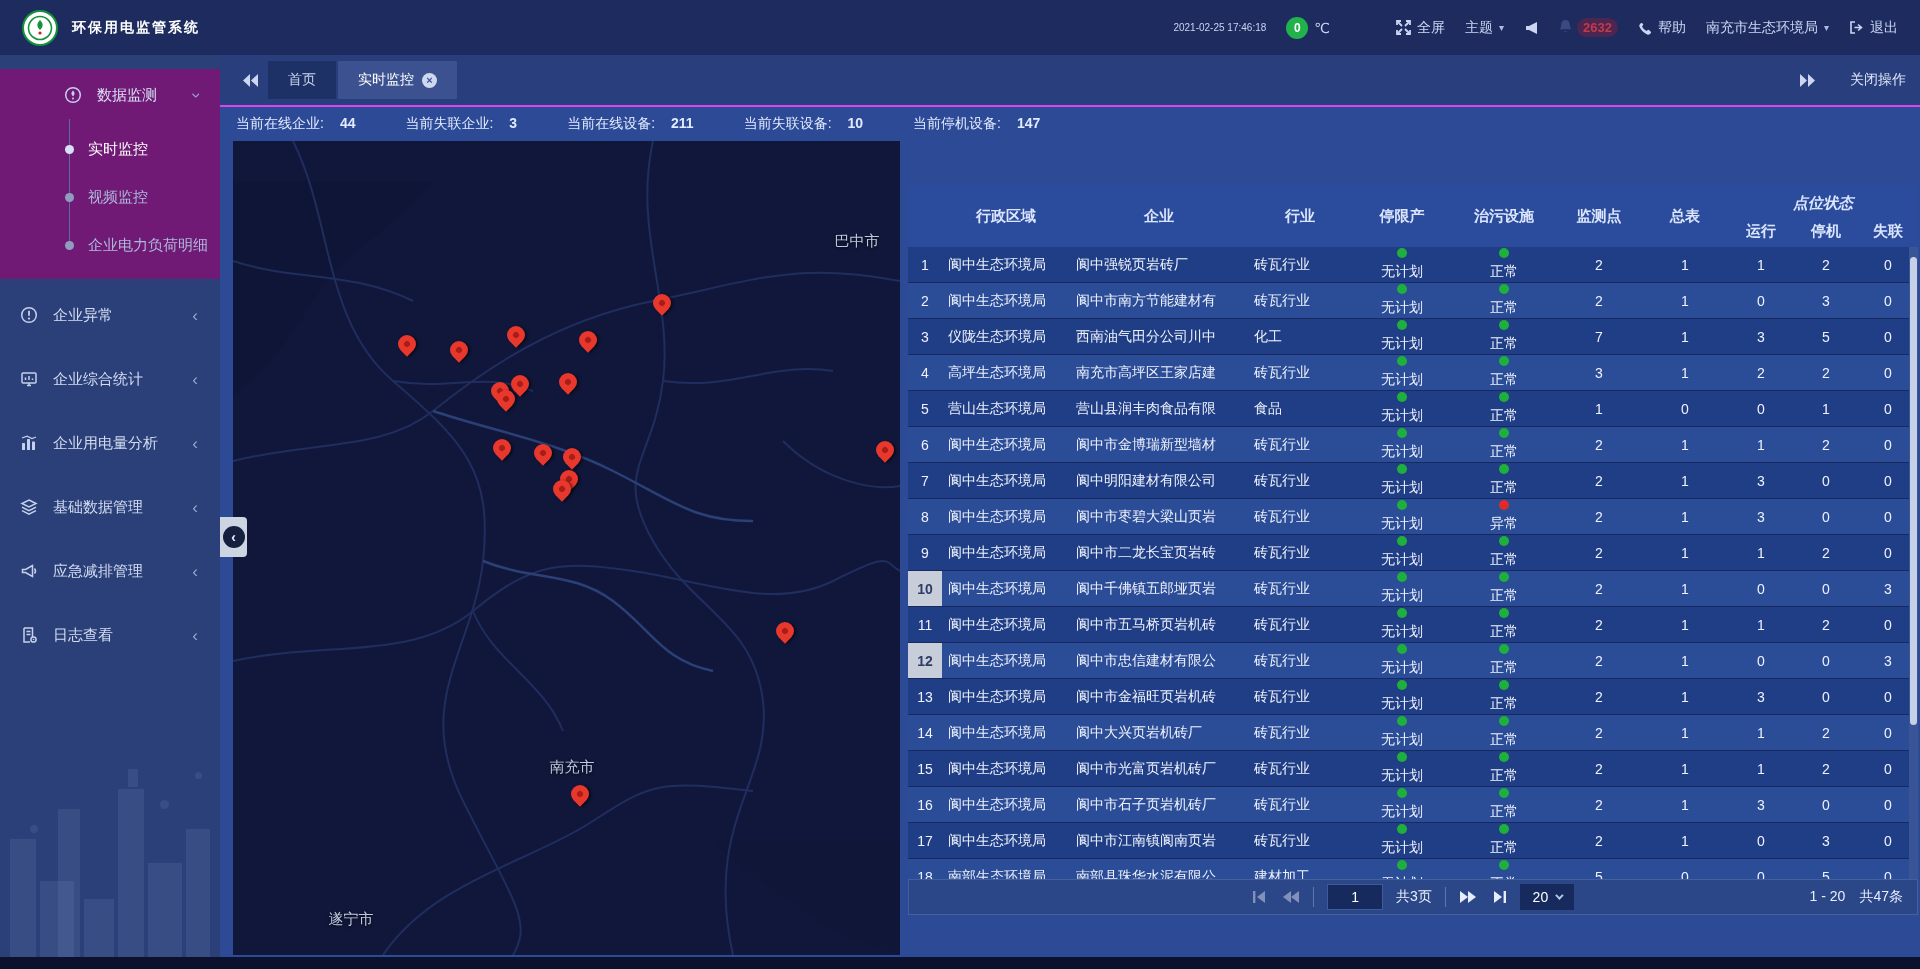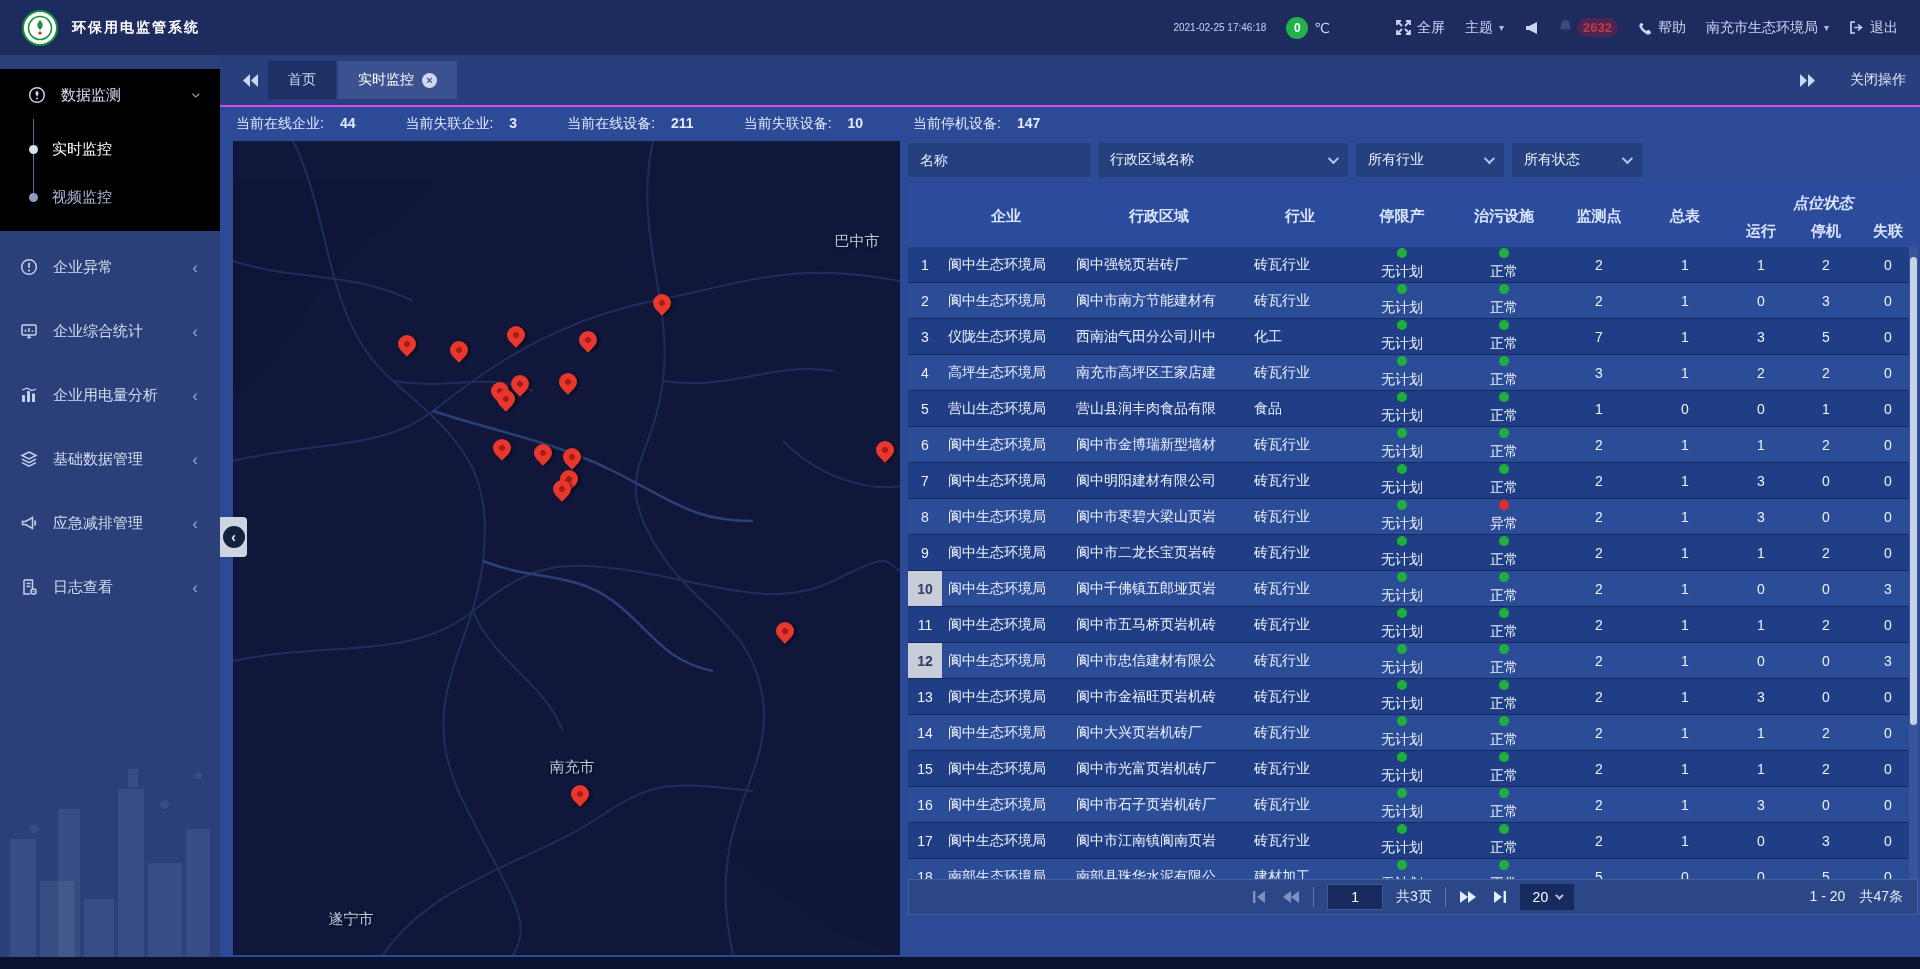--- a/index.html
+++ b/index.html
@@ -22,21 +22,21 @@
   .hdr-item svg{display:block;}
   .caret{font-size:10px;color:#aebbdf;}
   .bell-wrap{display:flex;align-items:center;gap:4px;}
   .bell-badge{min-width:38px;height:19px;border-radius:10px;background:#4c2550;color:#c13a4a;
     font-size:13px;font-weight:bold;display:flex;align-items:center;justify-content:center;padding:0 6px;}
   .hdr-gap{width:26px;}
 
   
   .sidebar{position:absolute;left:0;top:55px;width:220px;height:914px;background:#2b4078;z-index:30;overflow:hidden;}
   .side-group{position:relative;}
-  .side-group.expanded{background:#000000;padding-bottom:10px;}
+  .side-group.expanded{background:#701a75;padding-bottom:10px;padding-left:36px;}
   .group-head{height:52px;display:flex;align-items:center;padding-left:28px;position:relative;cursor:pointer;color:#d8e0f5;font-size:15px;}
   .group-head .mi{margin-right:15px;display:flex;}
   .chev{position:absolute;right:22px;color:#97a5cf;font-size:17px;line-height:1;}
   .chev.down{transform:rotate(-90deg);}
   .subs{position:relative;padding-top:4px;}
   .subs::before{content:"";position:absolute;left:33px;top:-2px;bottom:26px;width:1px;background:#5d6b9d;}
   .sub-item{height:48px;display:flex;align-items:center;padding-left:52px;position:relative;cursor:pointer;
     color:#aeb9dc;font-size:15px;}
   .sub-item::before{content:"";position:absolute;left:29px;top:20px;width:9px;height:9px;border-radius:50%;background:#8f9cc0;}
   .sub-item.active{color:#ffffff;}
@@ -215,20 +215,23 @@
     <div class="subs">
 
         <div class="sub-item active">
           <span>实时监控</span>
         </div>
 
         <div class="sub-item">
           <span>视频监控</span>
         </div>
 
+        <div class="sub-item">
+          <span>企业电力负荷明细</span>
+        </div>
       </div>
   </div>
 
   <div class="side-item">
     <span class="mi">
       <svg width="18" height="18" viewBox="0 0 18 18" fill="none" stroke="#c6d0ea" stroke-width="1.5">
         <circle cx="9" cy="9" r="7.3"></circle>
           <path d="M9 4.8v5" stroke-width="1.8"></path>
           <circle cx="9" cy="12.6" r="1.1" fill="#c6d0ea" stroke="none"></circle>
       </svg>
@@ -473,41 +476,26 @@
 
       <div class="map-collapse">
         <span class="circ">
             <span>‹</span>
           </span>
       </div>
     </div>
 
     <div class="right-panel">
 
-      <div class="filters">
-        <input class="f-input" placeholder="名称" style="">
-        <div class="f-select" style="width:250px">
-          <span>行政区域名称</span>
-            <span class="sel-chev"></span>
-        </div>
-        <div class="f-select" style="width:148px">
-          <span>所有行业</span>
-            <span class="sel-chev"></span>
-        </div>
-        <div class="f-select" style="width:130px">
-          <span>所有状态</span>
-            <span class="sel-chev"></span>
-        </div>
-      </div>
 
       <div class="tablebox">
         <div class="thead">
           <div class="h"></div>
+          <div class="h">行政区域</div>
           <div class="h">企业</div>
-          <div class="h">行政区域</div>
           <div class="h">行业</div>
           <div class="h">停限产</div>
           <div class="h">治污设施</div>
           <div class="h">监测点</div>
           <div class="h">总表</div>
           <div class="gl">点位状态</div>
           <div class="sh" style="grid-column:9">运行</div>
           <div class="sh" style="grid-column:10">停机</div>
           <div class="sh" style="grid-column:11">失联</div>
         </div>

